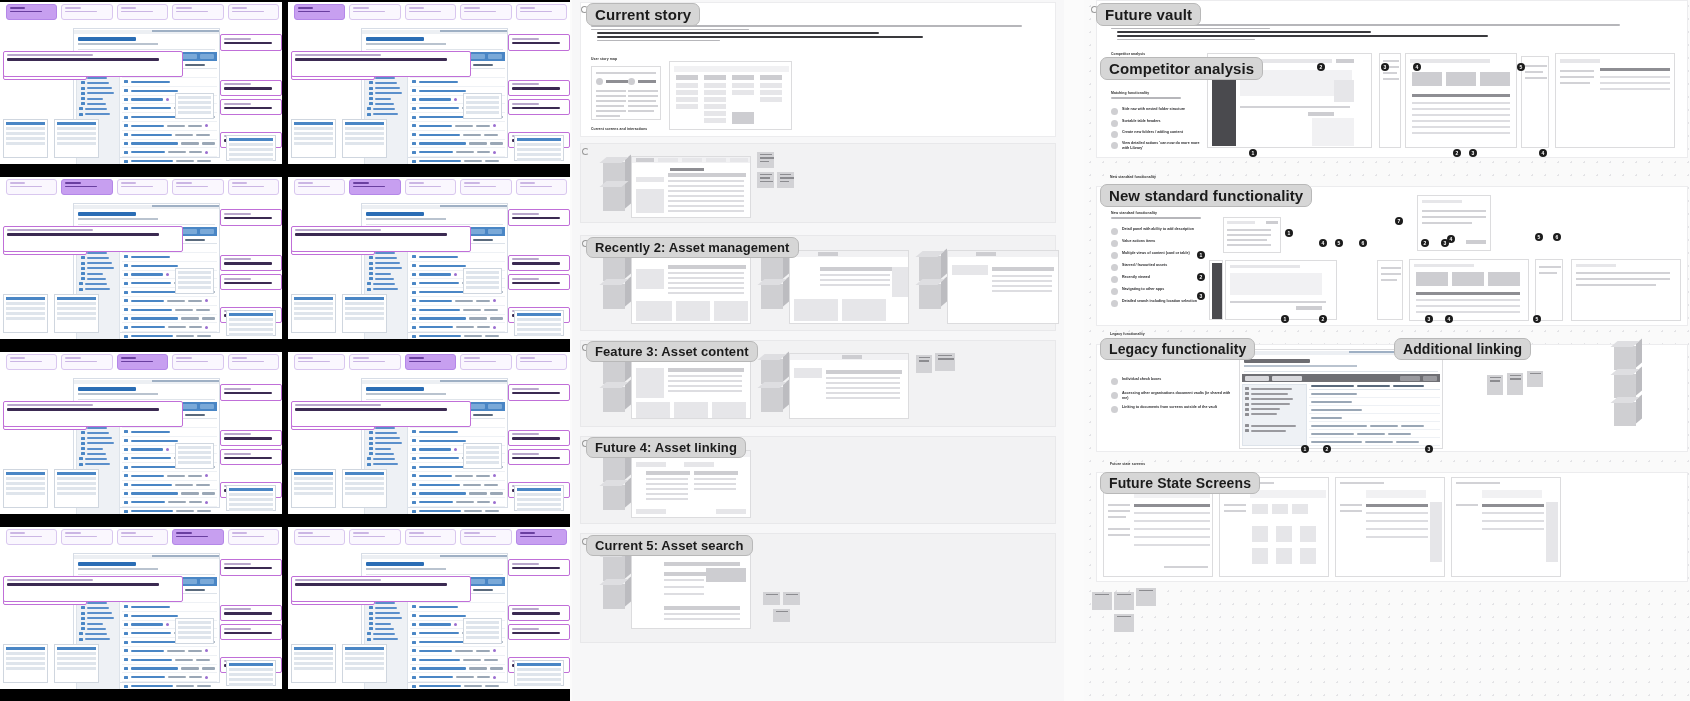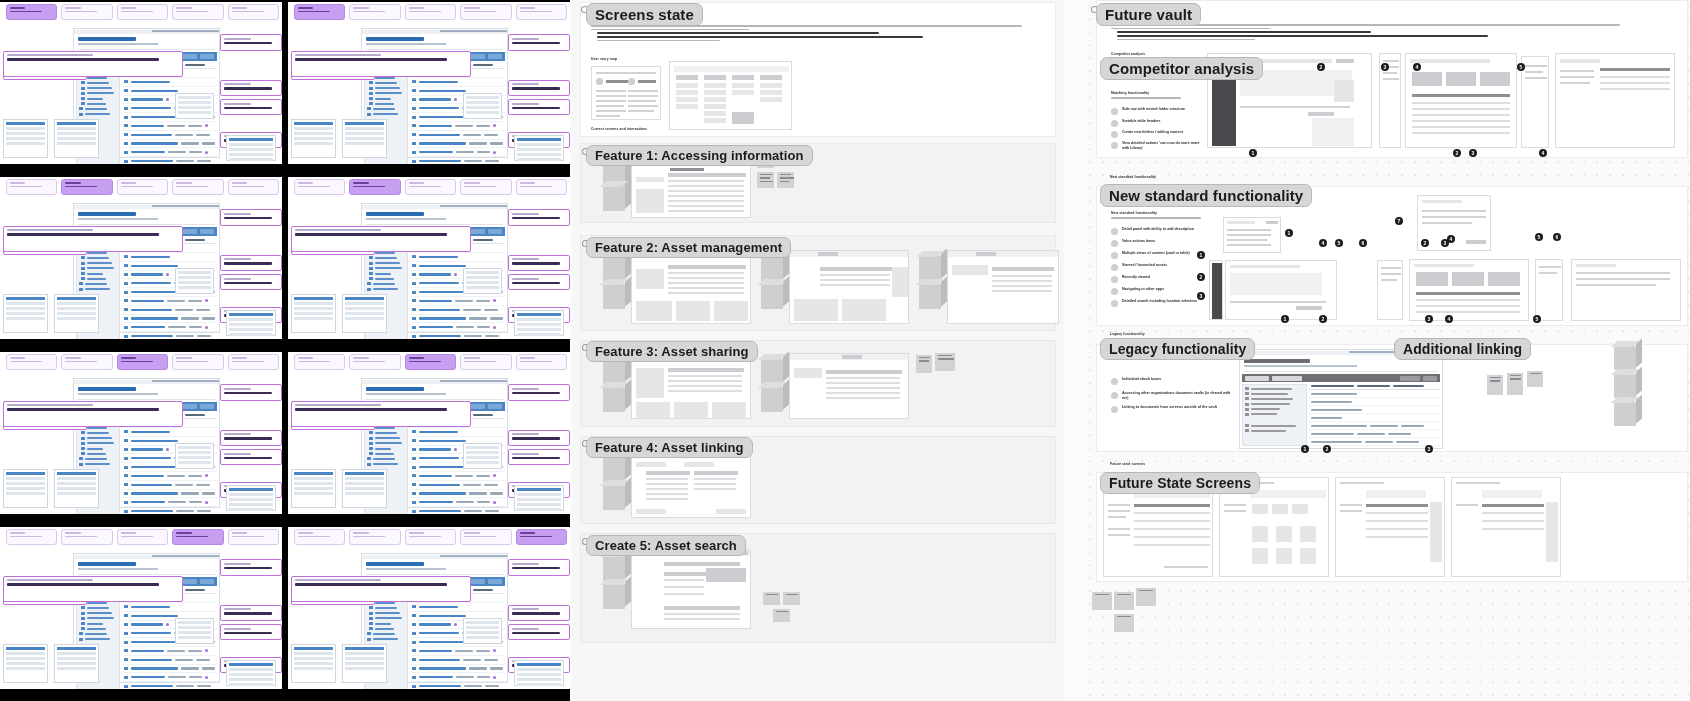--- a/index.html
+++ b/index.html
@@ -1810,21 +1810,21 @@
         <div class="wf" style="left:62px;top:28px;width:22px;height:5px"></div>
         <div class="wf" style="left:90px;top:21px;width:22px;height:5px"></div>
         <div class="wf" style="left:90px;top:28px;width:22px;height:5px"></div>
         <div class="wf" style="left:90px;top:35px;width:22px;height:5px"></div>
         <div class="wf dk" style="left:62px;top:50px;width:22px;height:12px"></div>
       </div>
       <div class="microh" style="left:10px;top:124px;">Current screens and interactions</div>
     </div>
 
     <div class="pill-dot" style="left:9px;top:6px;"></div>
-    <div class="pill" style="left:14px;top:3px;font-size:15px;">Screens state</div>
+    <div class="pill" style="left:14px;top:3px;font-size:15px;">Current story</div>
 
     <div class="section" style="left:8px;top:143px;width:476px;height:80px;">
       <div class="cube" style="left:22px;top:18px;width:22px;height:25px"></div>
       <div class="cube" style="left:22px;top:42px;width:22px;height:25px"></div>
       <div class="thumb" style="left:50px;top:12px;width:120px;height:62px;">
         <div class="wf lt" style="left:0;top:0;width:120px;height:6px"></div>
         <div class="wf dk" style="left:4px;top:1px;width:18px;height:4px"></div>
         <div class="wf" style="left:26px;top:1px;width:20px;height:4px"></div>
         <div class="wf" style="left:50px;top:1px;width:20px;height:4px"></div>
         <div class="wf" style="left:74px;top:1px;width:20px;height:4px"></div>
@@ -1851,21 +1851,20 @@
           <i style="width:60%"></i>
           <i style="width:78%"></i>
         </div>
       <div class="note-card" style="left:196px;top:28px;width:17px;height:16px;">
           <i style="width:66%"></i>
           <i style="width:80%"></i>
           <i style="width:50%"></i>
         </div>
     </div>
     <div class="pill-dot" style="left:10px;top:148px;"></div>
-    <div class="pill" style="left:14px;top:145px;">Feature 1: Accessing information</div>
 
     <div class="section" style="left:8px;top:235px;width:476px;height:96px;">
       <div class="cube" style="left:22px;top:20px;width:22px;height:25px"></div>
       <div class="cube" style="left:22px;top:48px;width:22px;height:25px"></div>
       <div class="thumb" style="left:50px;top:14px;width:120px;height:74px;">
         <div class="wf lt" style="left:0;top:0;width:120px;height:6px"></div>
         <div class="wf dk" style="left:28px;top:1px;width:20px;height:4px"></div>
         <div class="wf dk" style="left:36px;top:14px;width:78px;height:4px"></div>
         <div class="wf rw" style="left:36px;top:21px;width:76px"></div>
         <div class="wf rw" style="left:36px;top:26px;width:76px"></div>
@@ -1897,21 +1896,21 @@
         <div class="wf dk" style="left:28px;top:1px;width:20px;height:4px"></div>
         <div class="wf" style="left:4px;top:14px;width:36px;height:10px"></div>
         <div class="wf dk" style="left:44px;top:16px;width:62px;height:4px"></div>
         <div class="wf rw" style="left:44px;top:24px;width:60px"></div>
         <div class="wf rw" style="left:44px;top:29px;width:60px"></div>
         <div class="wf rw" style="left:44px;top:34px;width:60px"></div>
         <div class="wf rw" style="left:44px;top:39px;width:60px"></div>
       </div>
     </div>
     <div class="pill-dot" style="left:10px;top:240px;"></div>
-    <div class="pill" style="left:14px;top:237px;">Feature 2: Asset management</div>
+    <div class="pill" style="left:14px;top:237px;">Recently 2: Asset management</div>
 
     <div class="section" style="left:8px;top:340px;width:476px;height:87px;">
       <div class="cube" style="left:22px;top:18px;width:22px;height:25px"></div>
       <div class="cube" style="left:22px;top:46px;width:22px;height:25px"></div>
       <div class="thumb" style="left:50px;top:12px;width:120px;height:66px;">
         <div class="wf lt" style="left:0;top:0;width:120px;height:6px"></div>
         <div class="wf dk" style="left:52px;top:1px;width:20px;height:4px"></div>
         <div class="wf dk" style="left:36px;top:14px;width:76px;height:4px"></div>
         <div class="wf" style="left:4px;top:14px;width:28px;height:30px"></div>
         <div class="wf rw" style="left:36px;top:21px;width:74px"></div>
@@ -1938,21 +1937,21 @@
       <div class="note-card" style="left:335px;top:14px;width:16px;height:18px;">
           <i style="width:70%"></i>
           <i style="width:60%"></i>
         </div>
       <div class="note-card" style="left:354px;top:12px;width:20px;height:18px;">
           <i style="width:70%"></i>
           <i style="width:80%"></i>
         </div>
     </div>
     <div class="pill-dot" style="left:10px;top:344px;"></div>
-    <div class="pill" style="left:14px;top:341px;">Feature 3: Asset sharing</div>
+    <div class="pill" style="left:14px;top:341px;">Feature 3: Asset content</div>
 
     <div class="section" style="left:8px;top:436px;width:476px;height:88px;">
       <div class="cube" style="left:22px;top:20px;width:22px;height:25px"></div>
       <div class="cube" style="left:22px;top:48px;width:22px;height:25px"></div>
       <div class="thumb" style="left:50px;top:13px;width:120px;height:68px;">
         <div class="wf lt" style="left:0;top:0;width:120px;height:6px"></div>
         <div class="wf dk" style="left:74px;top:1px;width:20px;height:4px"></div>
         <div class="wf" style="left:4px;top:11px;width:30px;height:5px"></div>
         <div class="wf" style="left:52px;top:11px;width:30px;height:5px"></div>
         <div class="wf dk" style="left:14px;top:20px;width:44px;height:4px"></div>
@@ -1963,21 +1962,21 @@
         <div class="wf rw" style="left:14px;top:42px;width:42px"></div>
         <div class="wf rw" style="left:14px;top:47px;width:42px"></div>
         <div class="wf rw" style="left:62px;top:27px;width:42px"></div>
         <div class="wf rw" style="left:62px;top:32px;width:42px"></div>
         <div class="wf rw" style="left:62px;top:37px;width:42px"></div>
         <div class="wf" style="left:4px;top:58px;width:30px;height:5px"></div>
         <div class="wf" style="left:84px;top:58px;width:30px;height:5px"></div>
       </div>
     </div>
     <div class="pill-dot" style="left:10px;top:440px;"></div>
-    <div class="pill" style="left:14px;top:437px;">Feature 4: Asset linking</div>
+    <div class="pill" style="left:14px;top:437px;">Future 4: Asset linking</div>
 
     <div class="section" style="left:8px;top:533px;width:476px;height:110px;">
       <div class="cube" style="left:22px;top:22px;width:22px;height:25px"></div>
       <div class="cube" style="left:22px;top:50px;width:22px;height:25px"></div>
       <div class="thumb" style="left:50px;top:15px;width:120px;height:80px;">
         <div class="wf lt" style="left:0;top:0;width:120px;height:6px"></div>
         <div class="wf dk" style="left:96px;top:1px;width:20px;height:4px"></div>
         <div class="wf dk" style="left:32px;top:12px;width:76px;height:4px"></div>
         <div class="wf dk" style="left:32px;top:22px;width:76px;height:4px"></div>
         <div class="wf rw" style="left:32px;top:29px;width:40px"></div>
@@ -1993,21 +1992,21 @@
           <i style="width:70%"></i>
         </div>
       <div class="note-card" style="left:202px;top:58px;width:17px;height:13px;">
           <i style="width:70%"></i>
         </div>
       <div class="note-card" style="left:192px;top:75px;width:17px;height:13px;">
           <i style="width:70%"></i>
         </div>
     </div>
     <div class="pill-dot" style="left:10px;top:538px;"></div>
-    <div class="pill" style="left:14px;top:535px;">Create 5: Asset search</div>
+    <div class="pill" style="left:14px;top:535px;">Current 5: Asset search</div>
   </div>
 
   <div class="board right">
     <div class="sheet" style="left:12px;top:0;width:592px;height:158px;">
       <div class="blurbs" style="left:14px;top:23px;width:530px;">
         <div class="bl" style="width:96%"></div>
         <div class="bl" style="width:30%"></div>
         <div class="bl dark" style="width:48%;margin-left:6px"></div>
         <div class="bl dark" style="width:70%;margin-left:6px"></div>
         <div class="bl" style="width:26%;margin-left:6px"></div>

